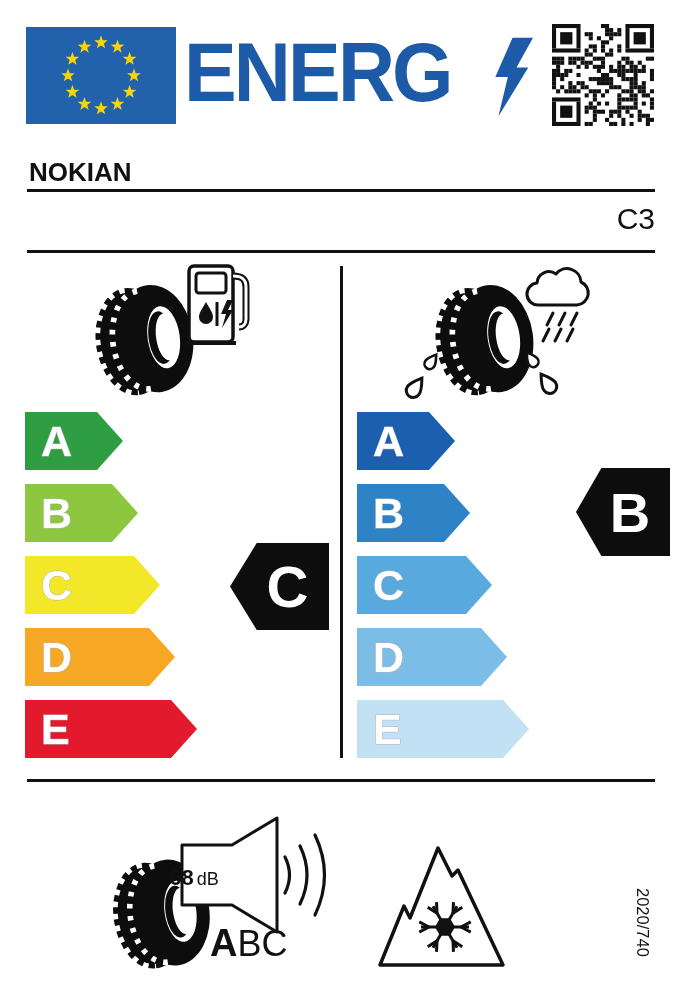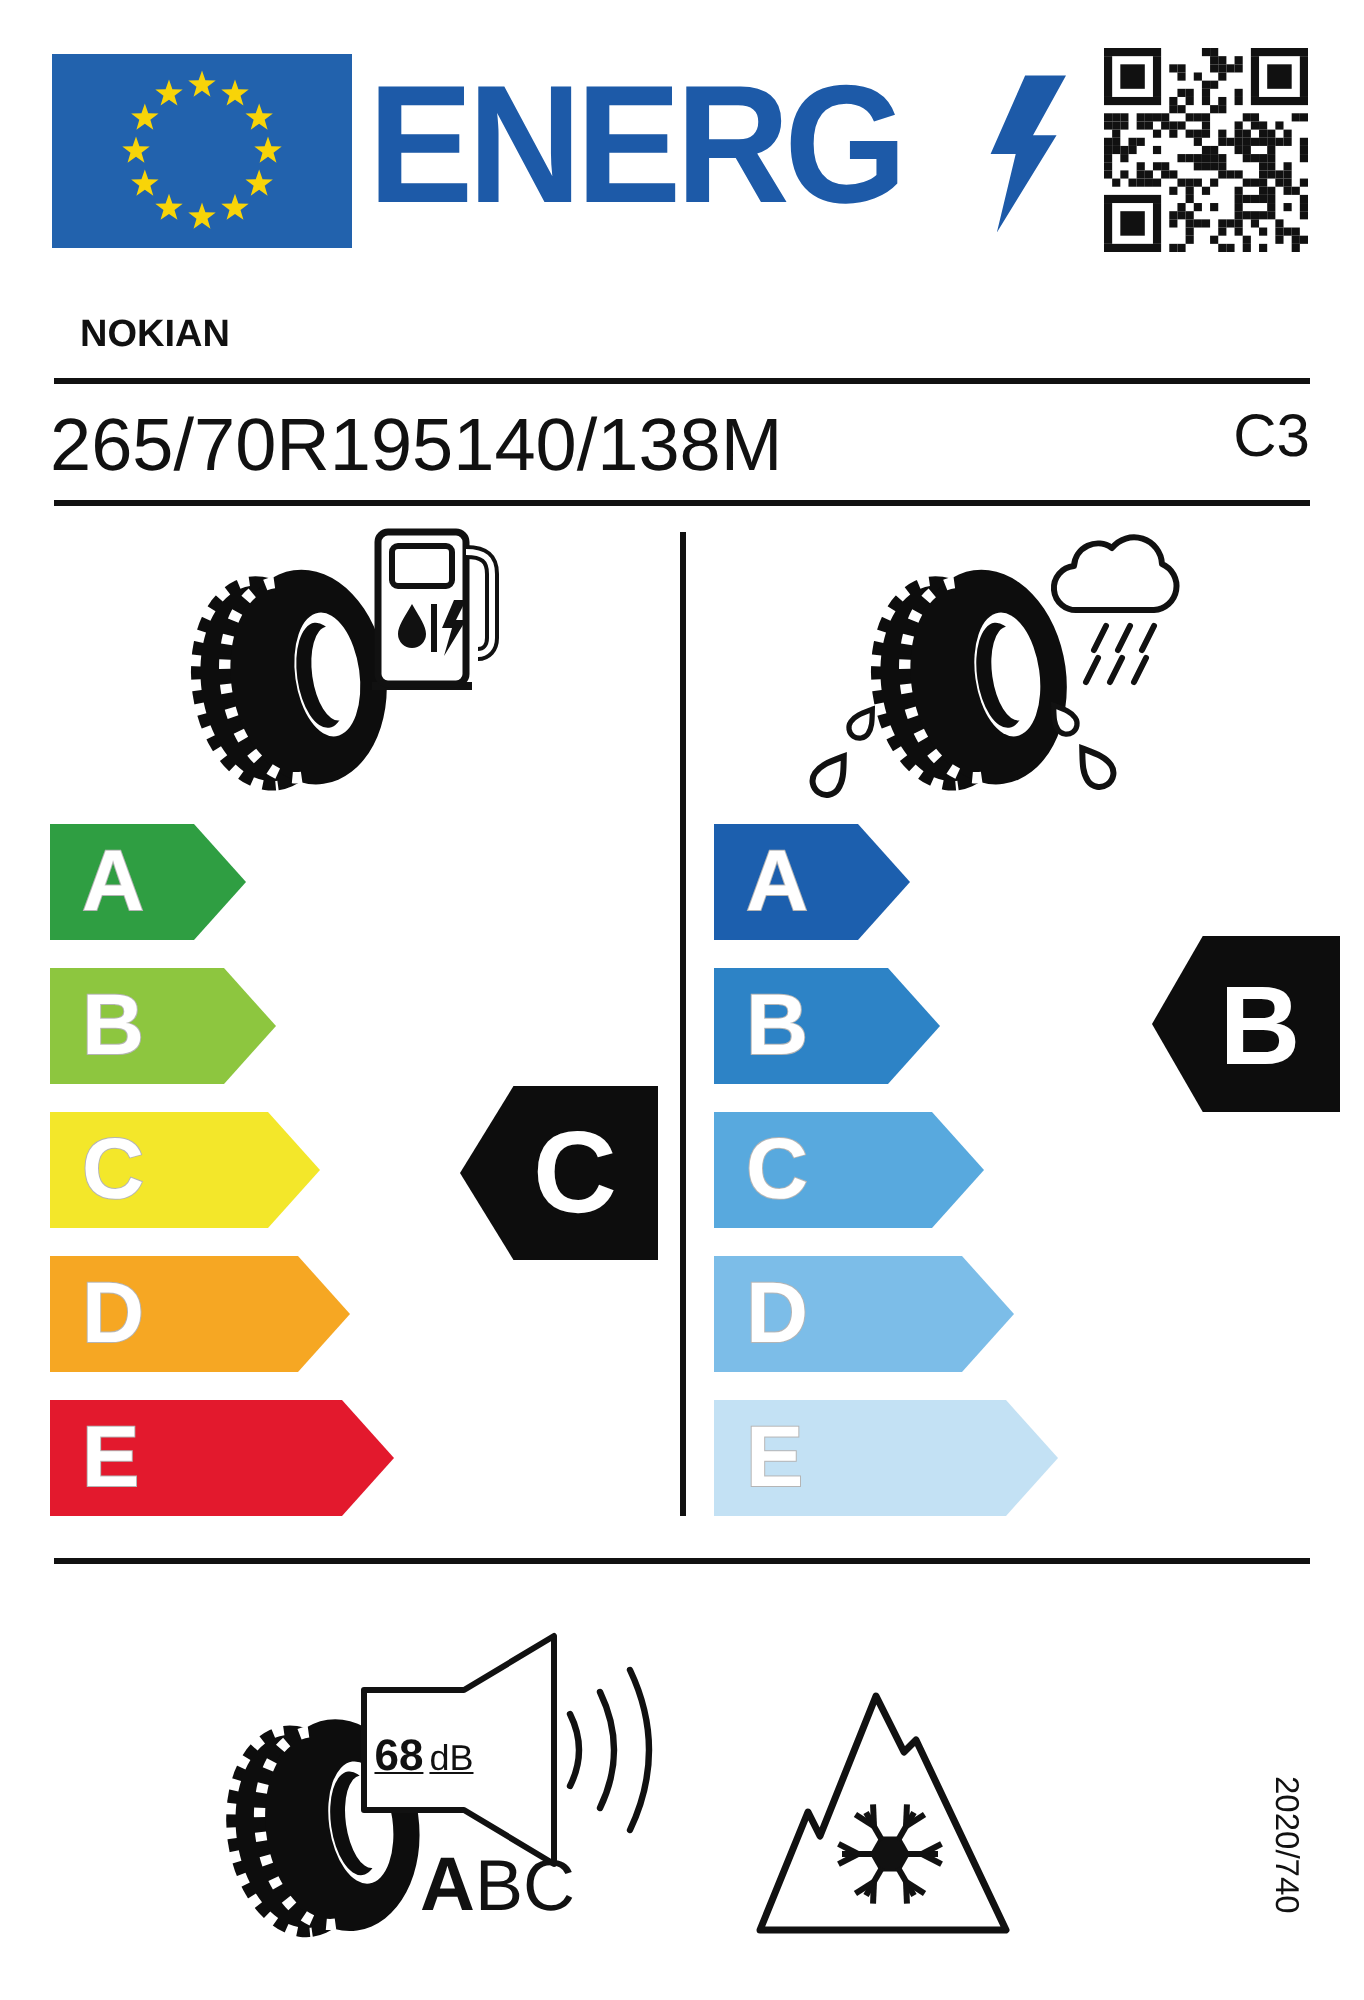--- a/index.html
+++ b/index.html
@@ -12,21 +12,21 @@
   #eu-flag{position:absolute;left:26px;top:27px;width:150px;height:97px;}
   #energ-logo{
     position:absolute;left:184px;top:22px;height:100px;display:flex;align-items:center;
     font-weight:bold;font-size:84px;letter-spacing:-3px;transform:scaleX(.94);transform-origin:left center;
   }
   #bolt{position:absolute;left:489px;top:30px;width:44px;height:94px;}
   #qr{position:absolute;left:552px;top:24px;width:102px;height:102px;}
   
   .hrule{position:absolute;left:27px;width:628px;height:2.5px;background:#111;}
   #rule1{top:189px;} #rule2{top:250px;} #rule3{top:779px;}
-  #brand{position:absolute;left:40px;top:157px;font-size:19px;font-weight:bold;}
+  #brand{position:absolute;left:29px;top:157px;font-size:26px;font-weight:bold;}
   #article-id{position:absolute;right:27px;top:157px;font-size:26px;}
   #tyre-size{position:absolute;left:25px;top:202px;font-size:37px;}
   #tyre-class{position:absolute;right:27px;top:202px;font-size:30px;}
   
   #scale-divider{position:absolute;left:340px;top:266px;width:2.5px;height:492px;background:#111;}
   .icon-svg{position:absolute;}
   #tire-fuel{left:92px;top:282px;width:104px;height:116px;}
   #pump{left:186px;top:262px;width:64px;height:92px;}
   #tire-wet{left:432px;top:282px;width:104px;height:116px;}
   #cloud{left:519px;top:261px;width:80px;height:85px;}
@@ -50,22 +50,22 @@
     clip-path:polygon(27% 0,100% 0,100% 100%,27% 100%,0 50%);
     display:flex;align-items:center;justify-content:center;
     filter:drop-shadow(1px 2px 2px rgba(0,0,0,.35));
   }
   #fuel-indicator{left:230px;top:543px;width:83px;height:87px;font-size:58px;padding-left:16px;box-sizing:content-box;}
   #wet-indicator{left:576px;top:468px;width:80px;height:88px;font-size:56px;padding-left:14px;box-sizing:content-box;}
   
   #tire-noise{left:106px;top:858px;width:110px;height:112px;}
   #speaker{left:172px;top:810px;width:172px;height:130px;}
   #noise-value{
-    position:absolute;left:185px;top:858px;width:54px;height:40px;line-height:40px;
-    text-align:center;white-space:nowrap;text-decoration:underline;
+    position:absolute;left:167px;top:858px;width:54px;height:40px;line-height:40px;
+    text-align:center;white-space:nowrap;
   }
   #noise-value .val{font-size:22px;font-weight:bold;}
   #noise-value .unit{font-size:18px;margin-left:3px;}
   #noise-class{position:absolute;left:210px;top:922px;display:flex;align-items:baseline;}
   #noise-class .big{font-size:38px;font-weight:bold;}
   #noise-class .rest{font-size:36px;}
   #mountain{left:376px;top:842px;width:130px;height:128px;}
   #regulation{
     position:absolute;left:652px;top:888px;font-size:16.5px;white-space:nowrap;
     transform:rotate(90deg);transform-origin:left top;
@@ -335,21 +335,20 @@
       <rect x="36" y="96" width="4" height="4" fill="#111"></rect>
       <rect x="56" y="96" width="4" height="4" fill="#111"></rect>
       <rect x="60" y="96" width="4" height="4" fill="#111"></rect>
       <rect x="68" y="96" width="4" height="4" fill="#111"></rect>
       <rect x="76" y="96" width="4" height="4" fill="#111"></rect>
       <rect x="92" y="96" width="4" height="4" fill="#111"></rect>
     </svg>
 
   <div id="brand">NOKIAN</div>
   <div id="rule1" class="hrule"></div>
-  <div id="tyre-size">265/70R195140/138M</div>
   <div id="tyre-class">C3</div>
   <div id="rule2" class="hrule"></div>
 
   <svg id="tire-fuel" class="icon-svg" viewBox="0 0 110 120">
     <use href="#tire-shape" xlink:href="#tire-shape"></use>
   </svg>
   <svg id="pump" class="icon-svg" viewBox="0 0 64 92">
     <rect x="0" y="79" width="50" height="4" fill="#111"></rect>
     <rect x="3" y="4" width="44" height="76" rx="5" fill="#fff" stroke="#111" stroke-width="3.5"></rect>
     <rect x="10" y="11" width="30" height="20" rx="3" fill="#fff" stroke="#111" stroke-width="3"></rect>

